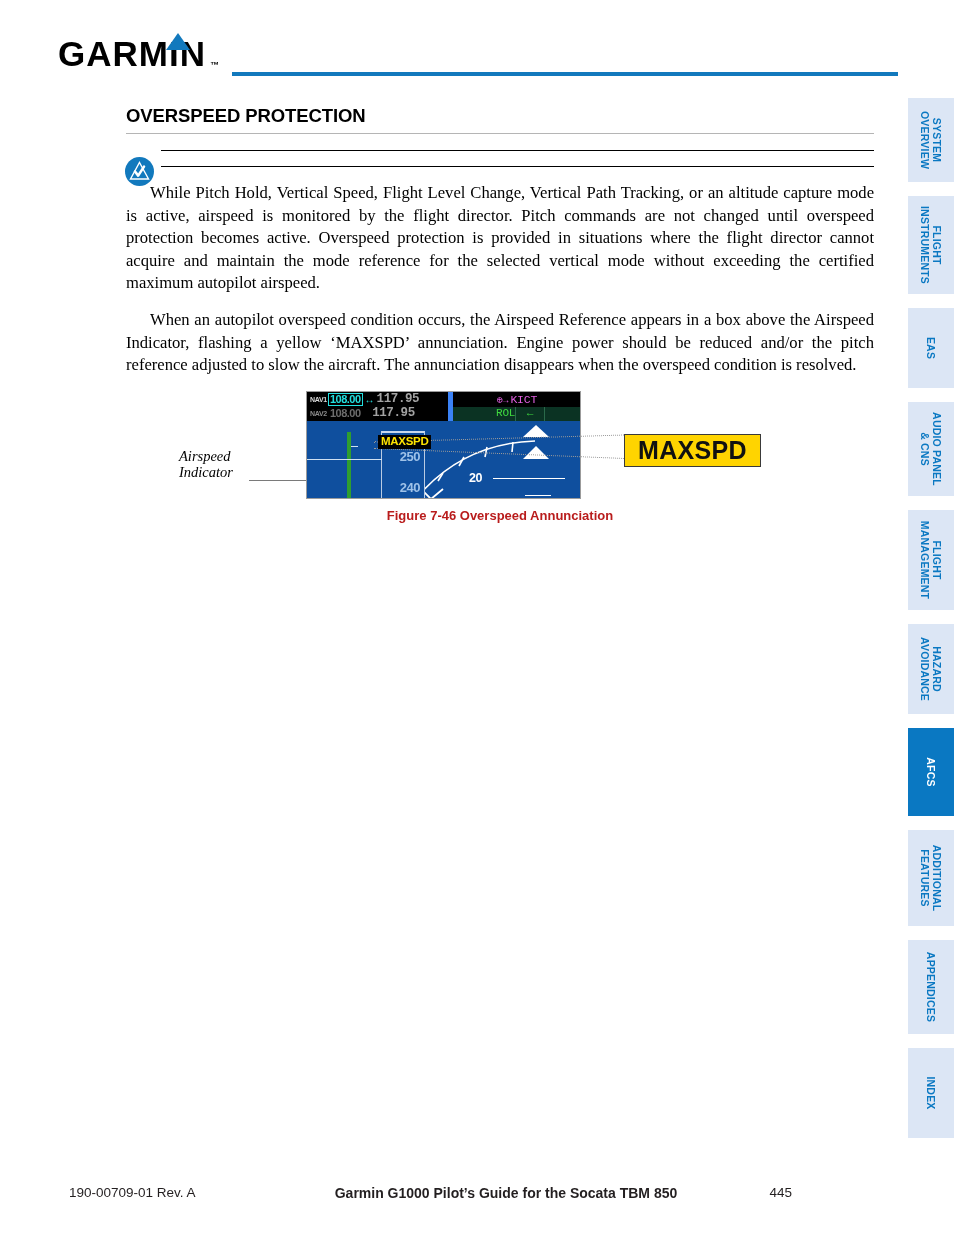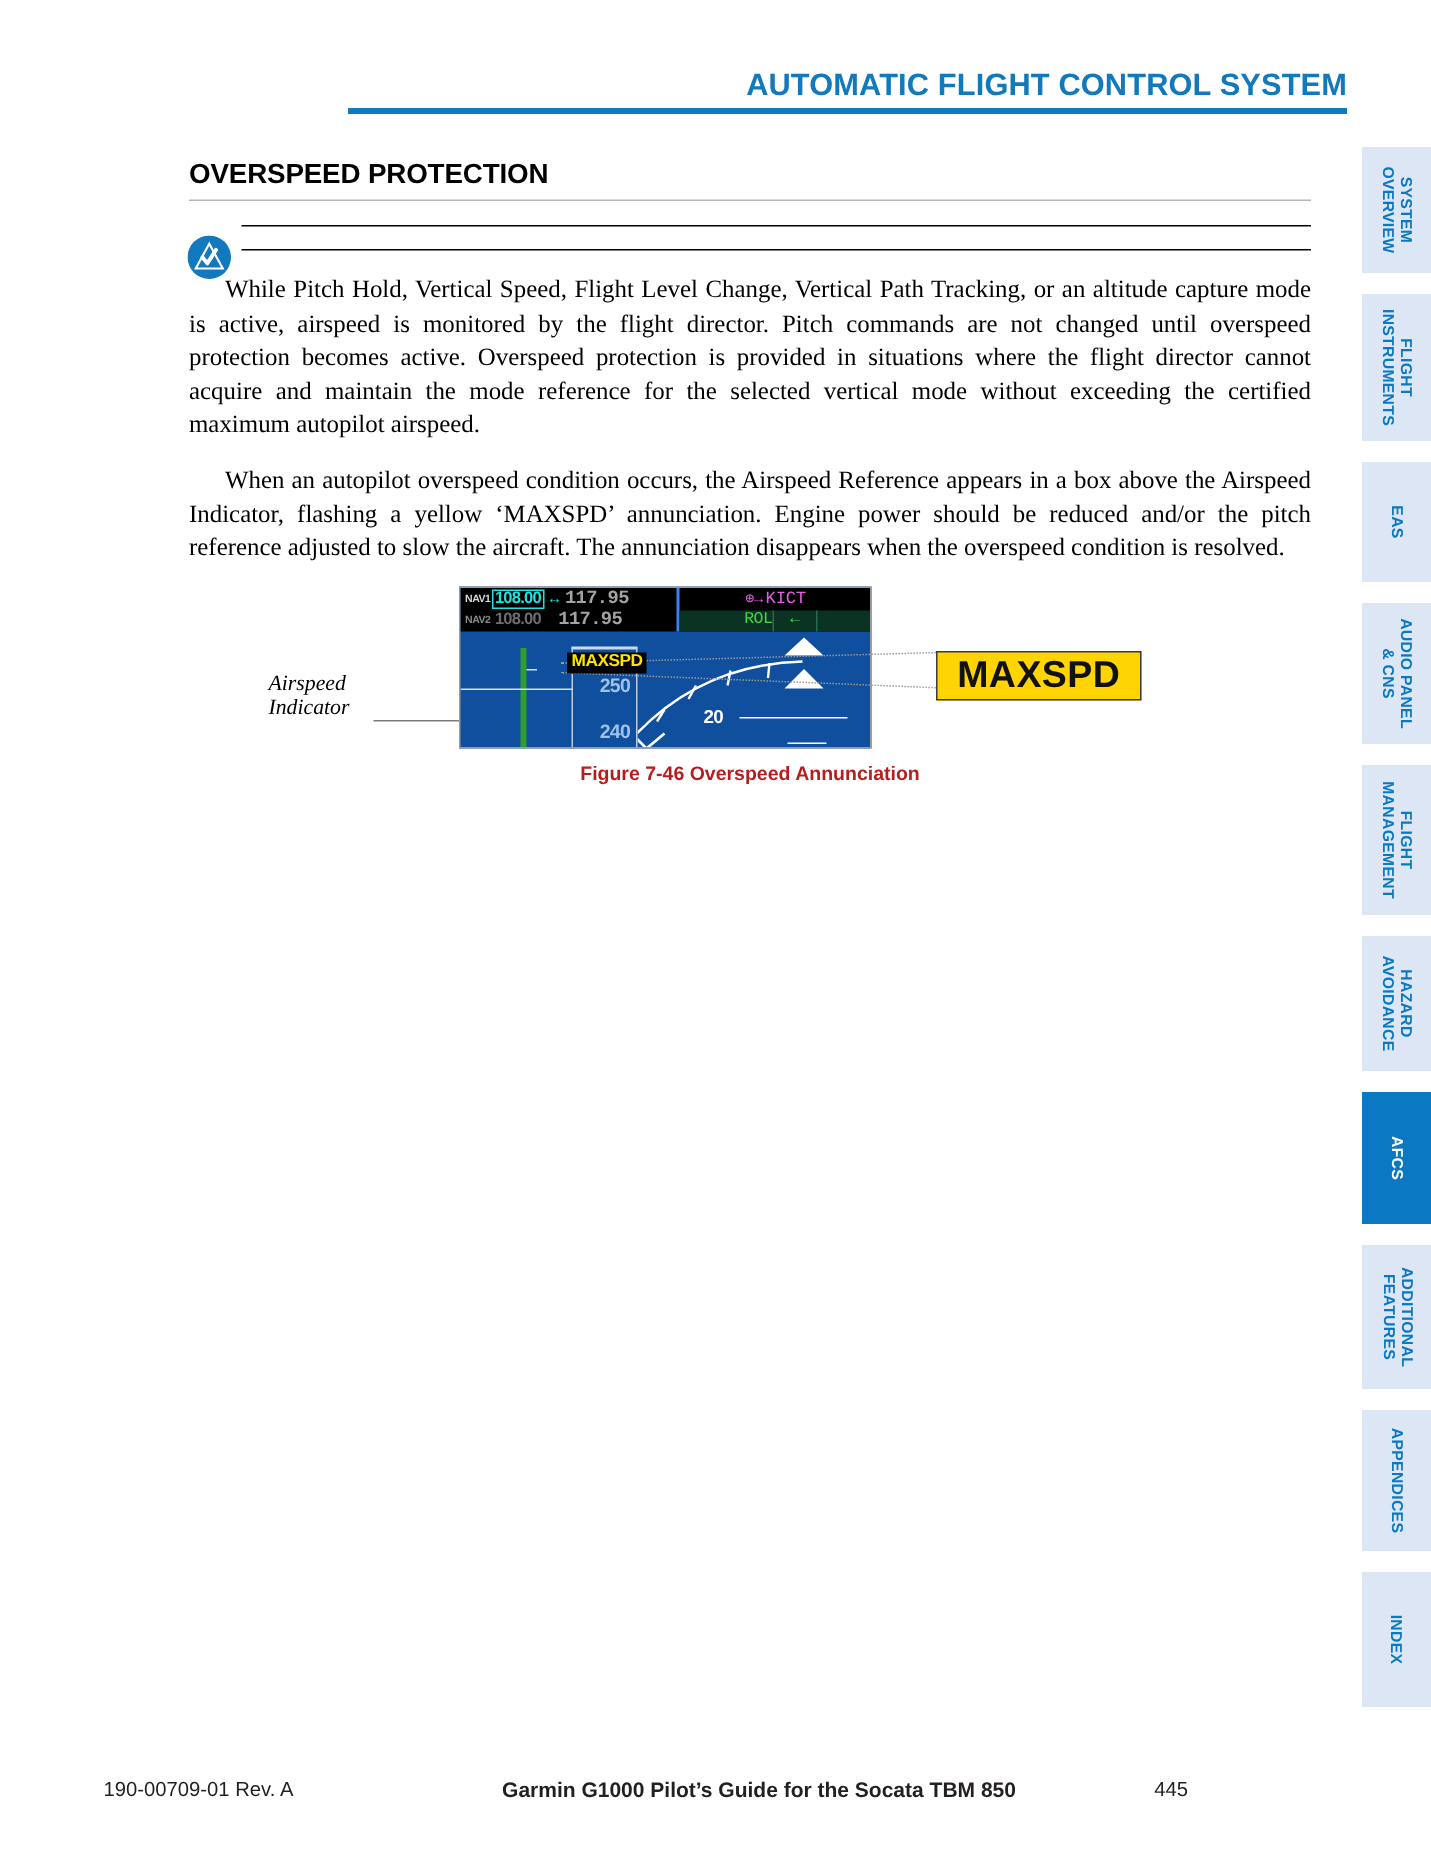--- a/index.html
+++ b/index.html
@@ -140,21 +140,21 @@
   
   .navbar {
     position: absolute; left:0; top:0;
     width: 275px; height: 29px;
     background: #000;
     display: flex;
   }
   .nav-left {
     width: 146px; height: 29px;
     position: relative;
-    border-right: 2px solid #3b82f6;
+    border-right: 5px solid #3b82f6;
   }
   .nav-row {
     position: absolute; left: 3px;
     font-family: "Liberation Sans", sans-serif;
     white-space: nowrap;
     display: flex;
     align-items: center;
   }
   .nav-row.r1 { top: 1px; }
   .nav-row.r2 { top: 15px; }
@@ -419,21 +419,25 @@
     position: absolute; right: 56px; top: 0;
     font-family: "Liberation Sans", sans-serif;
     font-size: 13.5px;
     color: #231f20;
   }
 </style>
 </head>
 <body>
 
 <div class="header">
-  <div class="header-title">AUTOMATIC FLIGHT CONTROL SYSTEM</div>
+  <div class="logo-wrap">
+    <div class="logo-triangle"></div>
+    <div class="logo-text">GARMIN</div>
+    <div class="logo-tm">™</div>
+  </div>
   <div class="header-rule"></div>
 </div>
 
 <div class="content">
 
   <h1 class="section-title">OVERSPEED PROTECTION</h1>
   <div class="section-rule"></div>
 
   <div class="note-box">
     <div class="note-icon">

